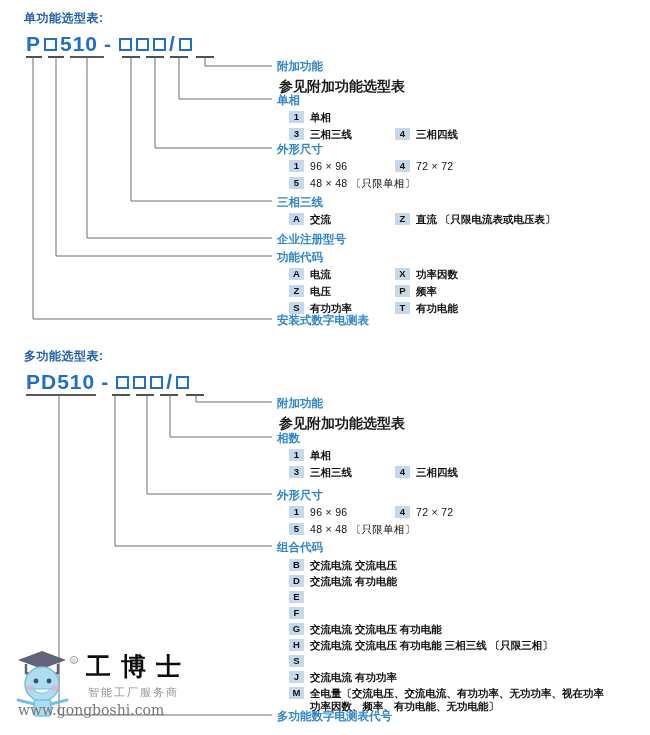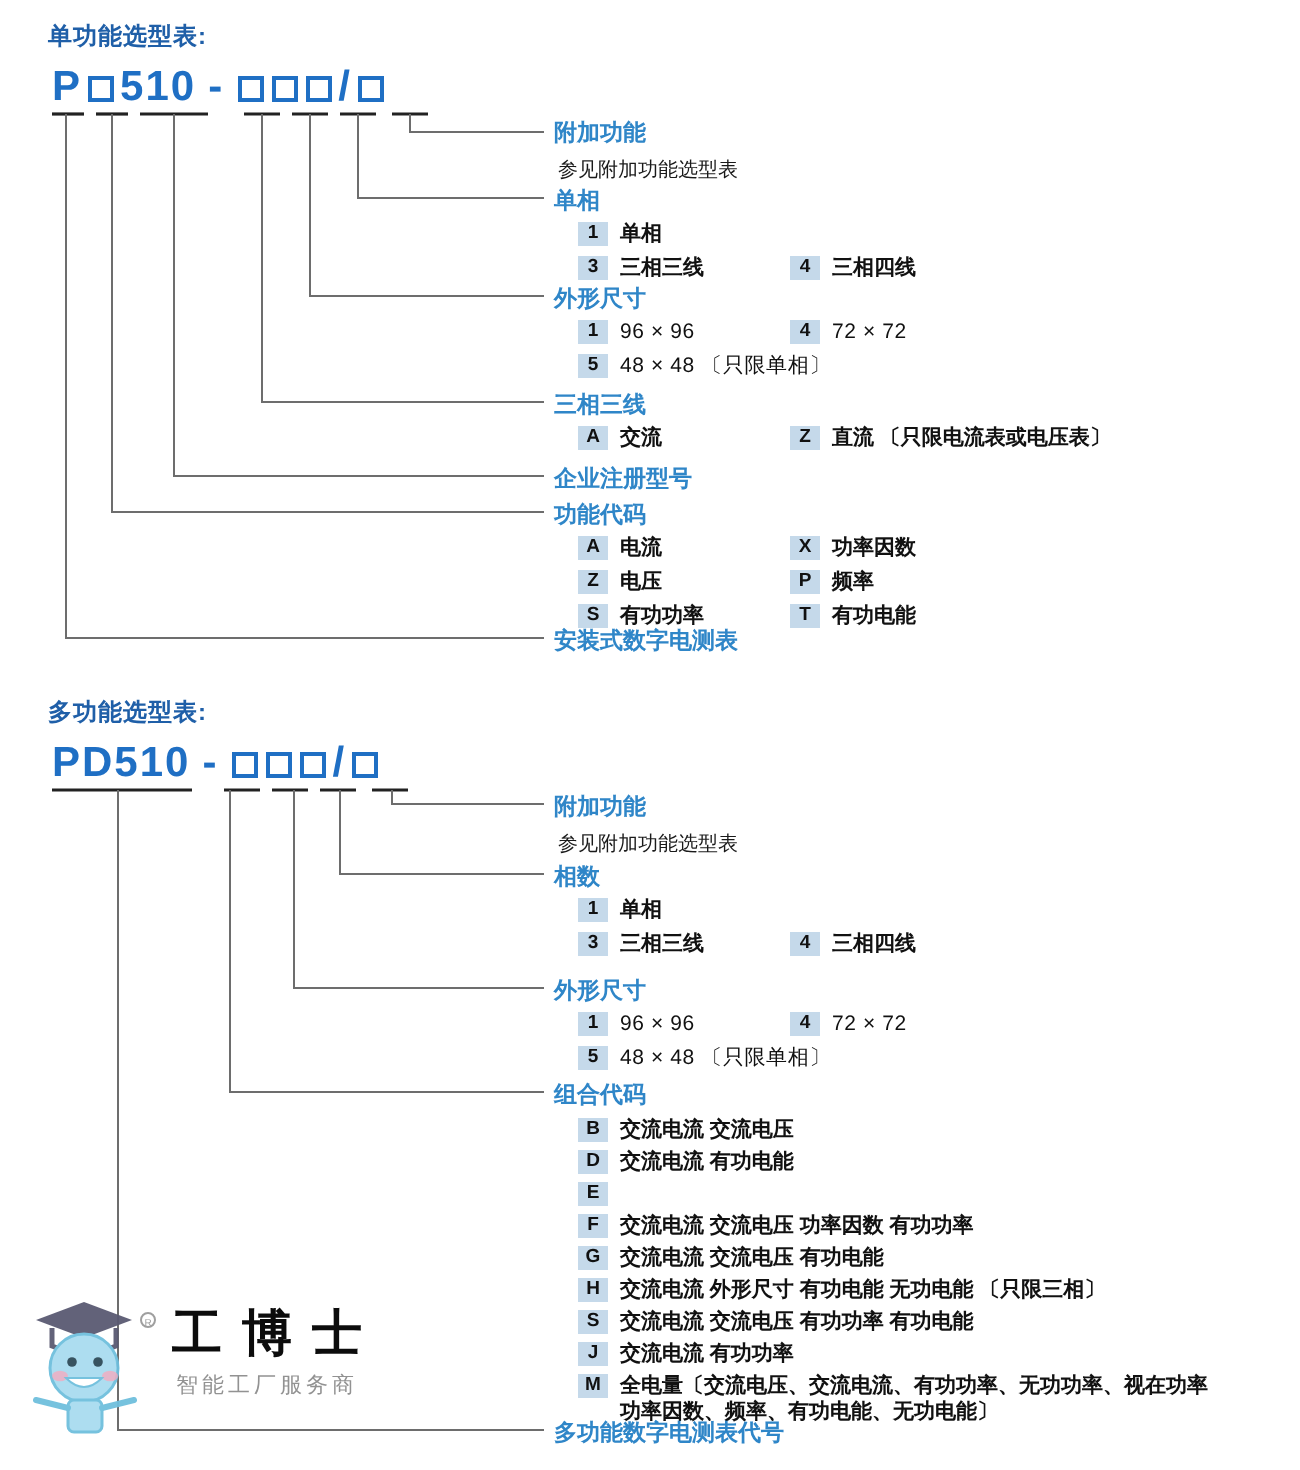--- a/index.html
+++ b/index.html
@@ -45,21 +45,21 @@
   .leaders line.tick{stroke:#222;stroke-width:1.6;}
 
   
   .lbl{
     position:absolute;
     font-size:11.5px;font-weight:bold;
     color:#2f86c8;white-space:nowrap;
   }
   .note{
     position:absolute;
-    font-size:10px;font-weight:normal;
+    font-size:14px;font-weight:bold;
     color:#1a1a1a;white-space:nowrap;
   }
   .opt{
     position:absolute;
     font-size:10.5px;
     color:#111111;white-space:nowrap;
     display:flex;align-items:flex-start;
   }
   .opt .code{
     display:inline-block;
@@ -281,33 +281,31 @@
   </div>
   <div class="opt" style="left:289px;top:575px;">
     <span class="code">D</span>
     <span class="desc">交流电流  有功电能</span>
   </div>
   <div class="opt" style="left:289px;top:591px;">
     <span class="code">E</span>
   </div>
   <div class="opt" style="left:289px;top:607px;">
     <span class="code">F</span>
-    <span class="desc">交流电流  交流电压  功率因数  有功功率</span>
   </div>
   <div class="opt" style="left:289px;top:623px;">
     <span class="code">G</span>
     <span class="desc">交流电流  交流电压  有功电能</span>
   </div>
   <div class="opt" style="left:289px;top:639px;">
     <span class="code">H</span>
-    <span class="desc">交流电流  外形尺寸  有功电能  无功电能 〔只限三相〕</span>
+    <span class="desc">交流电流  交流电压  有功电能  三相三线 〔只限三相〕</span>
   </div>
   <div class="opt" style="left:289px;top:655px;">
     <span class="code">S</span>
-    <span class="desc">交流电流  交流电压  有功功率  有功电能</span>
   </div>
   <div class="opt" style="left:289px;top:671px;">
     <span class="code">J</span>
     <span class="desc">交流电流  有功功率</span>
   </div>
   <div class="opt" style="left:289px;top:687px;">
     <span class="code">M</span>
     <span class="desc" style="white-space:pre-line;">全电量〔交流电压、交流电流、有功功率、无功功率、视在功率
 功率因数、频率、有功电能、无功电能〕</span>
   </div>
@@ -328,13 +326,14 @@
     <ellipse cx="47" cy="48" rx="4" ry="2.6" fill="#f2a8bd" opacity=".8"></ellipse>
     <path d="M25,49 Q34,58 43,49 Z" fill="#ffffff" stroke="#6fbfdd" stroke-width="1"></path>
 
     <rect x="26" y="60" width="17" height="16" rx="3" fill="#a9dcf0" stroke="#6fbfdd" stroke-width="1.5"></rect>
     <path d="M26,64 L10,60 M43,64 L59,60" stroke="#6fbfdd" stroke-width="3" fill="none" stroke-linecap="round"></path>
     <circle cx="66" cy="20" r="3.5" fill="none" stroke="#9a9a9a" stroke-width="1"></circle>
     <text x="66" y="23" font-size="5" fill="#9a9a9a" text-anchor="middle" font-family="sans-serif">R</text>
   </svg>
   <div class="wm-text">工博士</div>
   <div class="wm-sub">智能工厂服务商</div>
+  <div class="wm-url">www.gongboshi.com</div>
 </div>
 
 </body></html>

